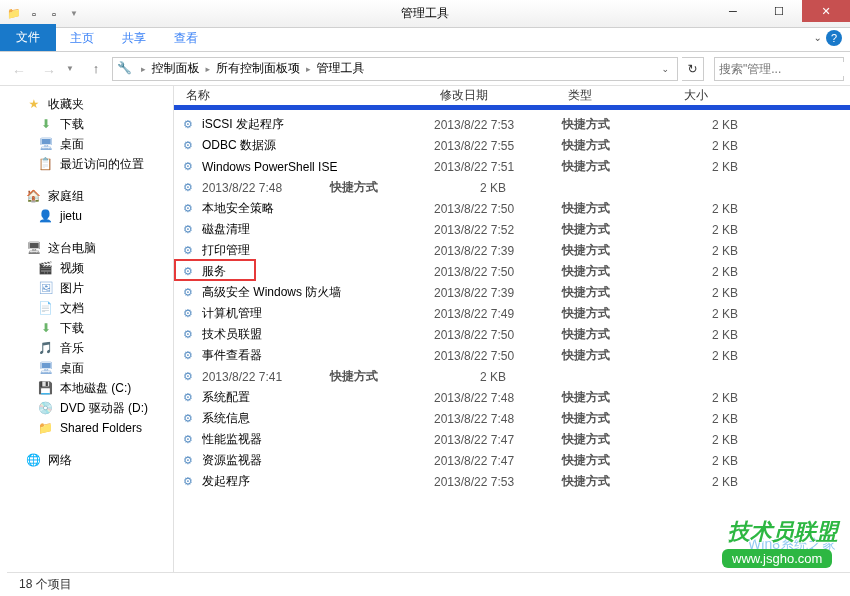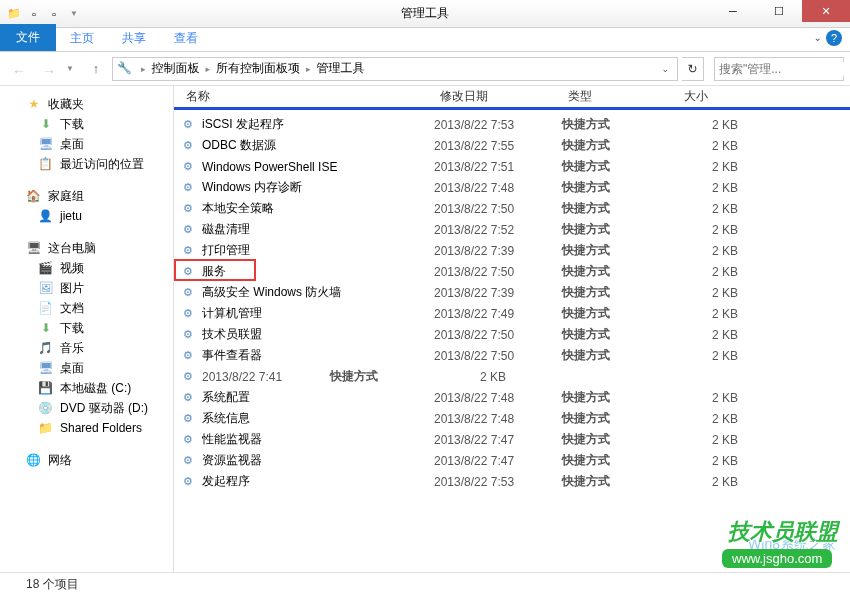--- a/index.html
+++ b/index.html
@@ -38,37 +38,37 @@
     
     .sidebar { width: 174px; border-right: 1px solid #e0e0e0; padding: 8px 0; overflow-y: auto; background: #fff; }
     .sb-group { margin-bottom: 12px; }
     .sb-item { display: flex; align-items: center; padding: 2px 0 2px 20px; cursor: pointer; font-size: 12px; color: #000; height: 20px; }
     .sb-item.header { font-weight: normal; padding-left: 14px; }
     .sb-item .exp { width: 10px; font-size: 8px; color: #888; margin-right: 2px; }
     .sb-icon { width: 16px; height: 16px; margin-right: 6px; display: flex; align-items: center; justify-content: center; font-size: 12px; }
     .sb-item.child { padding-left: 38px; }
     
     .main { flex: 1; display: flex; flex-direction: column; overflow: hidden; }
-    .column-headers { height: 24px; display: flex; align-items: center; border-bottom: 3px solid #1d4ed8; font-size: 12px; color: #333; padding-left: 4px; }
+    .column-headers { height: 24px; display: flex; align-items: center; border-bottom: 5px solid #1d4ed8; font-size: 12px; color: #333; padding-left: 4px; }
     .col-h { padding: 4px 8px; cursor: pointer; }
     .col-name { width: 254px; }
     .col-date { width: 128px; }
     .col-type { width: 116px; }
     .col-size { width: 80px; text-align: left; }
     
     .file-list { flex: 1; overflow-y: auto; padding: 4px 0; }
     .file-row { display: flex; align-items: center; height: 21px; font-size: 12px; color: #000; padding-left: 4px; cursor: pointer; position: relative; }
     .file-icon { width: 16px; height: 16px; margin: 0 6px 0 2px; display: flex; align-items: center; justify-content: center; font-size: 11px; }
     .file-name { width: 232px; white-space: nowrap; overflow: hidden; }
     .file-date { width: 128px; color: #555; }
     .file-type { width: 116px; color: #555; font-weight: bold; }
     .file-size { width: 70px; text-align: right; color: #555; padding-right: 10px; }
     .highlight-box { position: absolute; left: 0px; top: -2px; width: 82px; height: 22px; border: 2px solid #e63939; pointer-events: none; }
     
-    .statusbar { height: 24px; border-top: 1px solid #e0e0e0; display: flex; align-items: center; padding: 0 26px; font-size: 12px; color: #333; background: #fff; }
+    .statusbar { height: 24px; border-top: 1px solid #e0e0e0; display: flex; align-items: center; padding: 0 12px; font-size: 12px; color: #333; background: #fff; margin-left: 7px; }
     
     .watermark { position: absolute; right: 12px; bottom: 28px; pointer-events: none; }
     .wm-top { font-size: 22px; font-weight: bold; font-style: italic; color: #2db742; text-shadow: 1px 1px 0 #fff; margin-left: 6px; }
     .wm-bot { background: #2db742; color: #fff; font-size: 13px; padding: 2px 10px; border-radius: 6px; display: inline-block; margin-top: 2px; }
     .wm-logo { position: absolute; right: 14px; bottom: 42px; color: #4ba7e8; font-size: 14px; opacity: 0.6; pointer-events: none; }
     
     .folder-ic { color: #f0c048; }
     .star-ic { color: #f0c048; }
     .disk-ic { color: #888; }
     .comp-ic { color: #555; }
@@ -240,21 +240,20 @@
         </div>
         <div class="file-row">
           <span class="file-icon link-ic">⚙</span>
           <span class="file-name">Windows PowerShell ISE</span>
           <span class="file-date">2013/8/22 7:51</span>
           <span class="file-type">快捷方式</span>
           <span class="file-size">2 KB</span>
         </div>
         <div class="file-row">
           <span class="file-icon link-ic">⚙</span>
-          <span class="file-name">Windows 内存诊断</span>
           <span class="file-date">2013/8/22 7:48</span>
           <span class="file-type">快捷方式</span>
           <span class="file-size">2 KB</span>
         </div>
         <div class="file-row">
           <span class="file-icon link-ic">⚙</span>
           <span class="file-name">本地安全策略</span>
           <span class="file-date">2013/8/22 7:50</span>
           <span class="file-type">快捷方式</span>
           <span class="file-size">2 KB</span>

